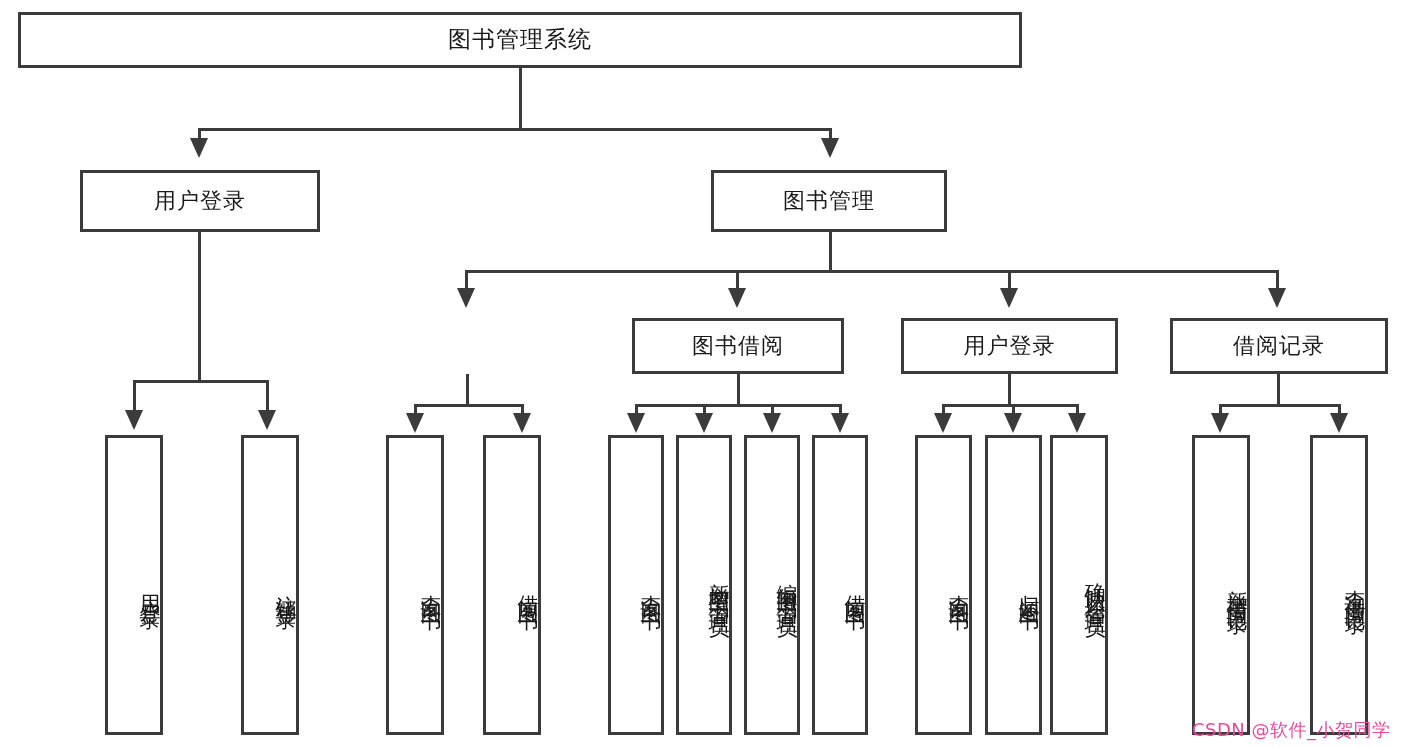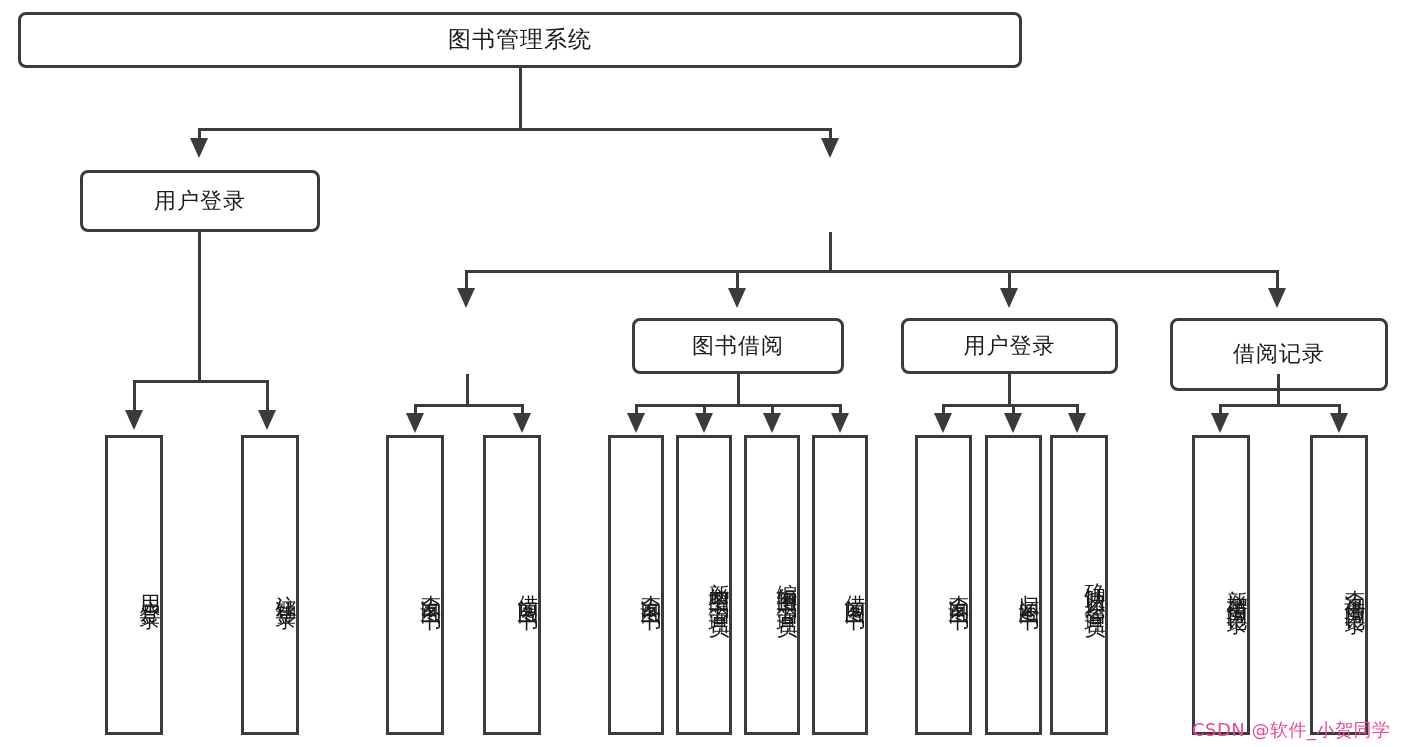--- a/index.html
+++ b/index.html
@@ -24,21 +24,20 @@
     background: #ffffff;
     display: flex;
     align-items: center;
     justify-content: center;
     color: #1a1a1a;
   }
   .node.h {
     font-size: 22px;
     letter-spacing: 1px;
     line-height: 1.2;
-    border-radius: 8px;
   }
   .node.root {
     font-size: 23px;
   }
   .node.v {
     font-size: 21px;
     writing-mode: vertical-rl;
     text-orientation: upright;
     align-items: flex-start;
     justify-content: center;
@@ -88,20 +87,23 @@
   <div class="conn hline" style="left:198px; top:128px; width:634px; height:3px;"></div>
 
   <div class="conn vline" style="left:198px; top:128px; width:3px; height:12px;"></div>
   <div class="arrow" style="left:190px; top:138px;"></div>
   <div class="conn vline" style="left:829px; top:128px; width:3px; height:12px;"></div>
   <div class="arrow" style="left:821px; top:138px;"></div>
 
   <div class="node h" style="left:80px; top:170px; width:240px; height:62px;">
     <span>用户登录</span>
   </div>
+  <div class="node h" style="left:711px; top:170px; width:236px; height:62px;">
+    <span>图书管理</span>
+  </div>
 
   <div class="conn vline" style="left:198px; top:232px; width:3px; height:148px;"></div>
   <div class="conn hline" style="left:133px; top:380px; width:136px; height:3px;"></div>
   <div class="conn vline" style="left:133px; top:380px; width:3px; height:32px;"></div>
   <div class="arrow" style="left:125px; top:410px;"></div>
   <div class="conn vline" style="left:266px; top:380px; width:3px; height:32px;"></div>
   <div class="arrow" style="left:258px; top:410px;"></div>
 
   <div class="conn vline" style="left:829px; top:232px; width:3px; height:40px;"></div>
   <div class="conn hline" style="left:465px; top:270px; width:814px; height:3px;"></div>
@@ -117,21 +119,21 @@
 
   <div class="conn vline" style="left:1276px; top:270px; width:3px; height:20px;"></div>
   <div class="arrow" style="left:1268px; top:288px;"></div>
 
   <div class="node h" style="left:632px; top:318px; width:212px; height:56px;align-items:center;">
     <span>图书借阅</span>
   </div>
   <div class="node h" style="left:901px; top:318px; width:217px; height:56px;">
     <span>用户登录</span>
   </div>
-  <div class="node h" style="left:1170px; top:318px; width:218px; height:73px;">
+  <div class="node h" style="left:1170px; top:318px; width:218px; height:56px;">
     <span>借阅记录</span>
   </div>
 
   <div class="conn vline" style="left:466px; top:374px; width:3px; height:32px;"></div>
   <div class="conn hline" style="left:414px; top:404px; width:110px; height:3px;"></div>
   <div class="conn vline" style="left:414px; top:404px; width:3px; height:12px;"></div>
   <div class="arrow" style="left:406px; top:413px;"></div>
   <div class="conn vline" style="left:521px; top:404px; width:3px; height:12px;"></div>
   <div class="arrow" style="left:513px; top:413px;"></div>
 

